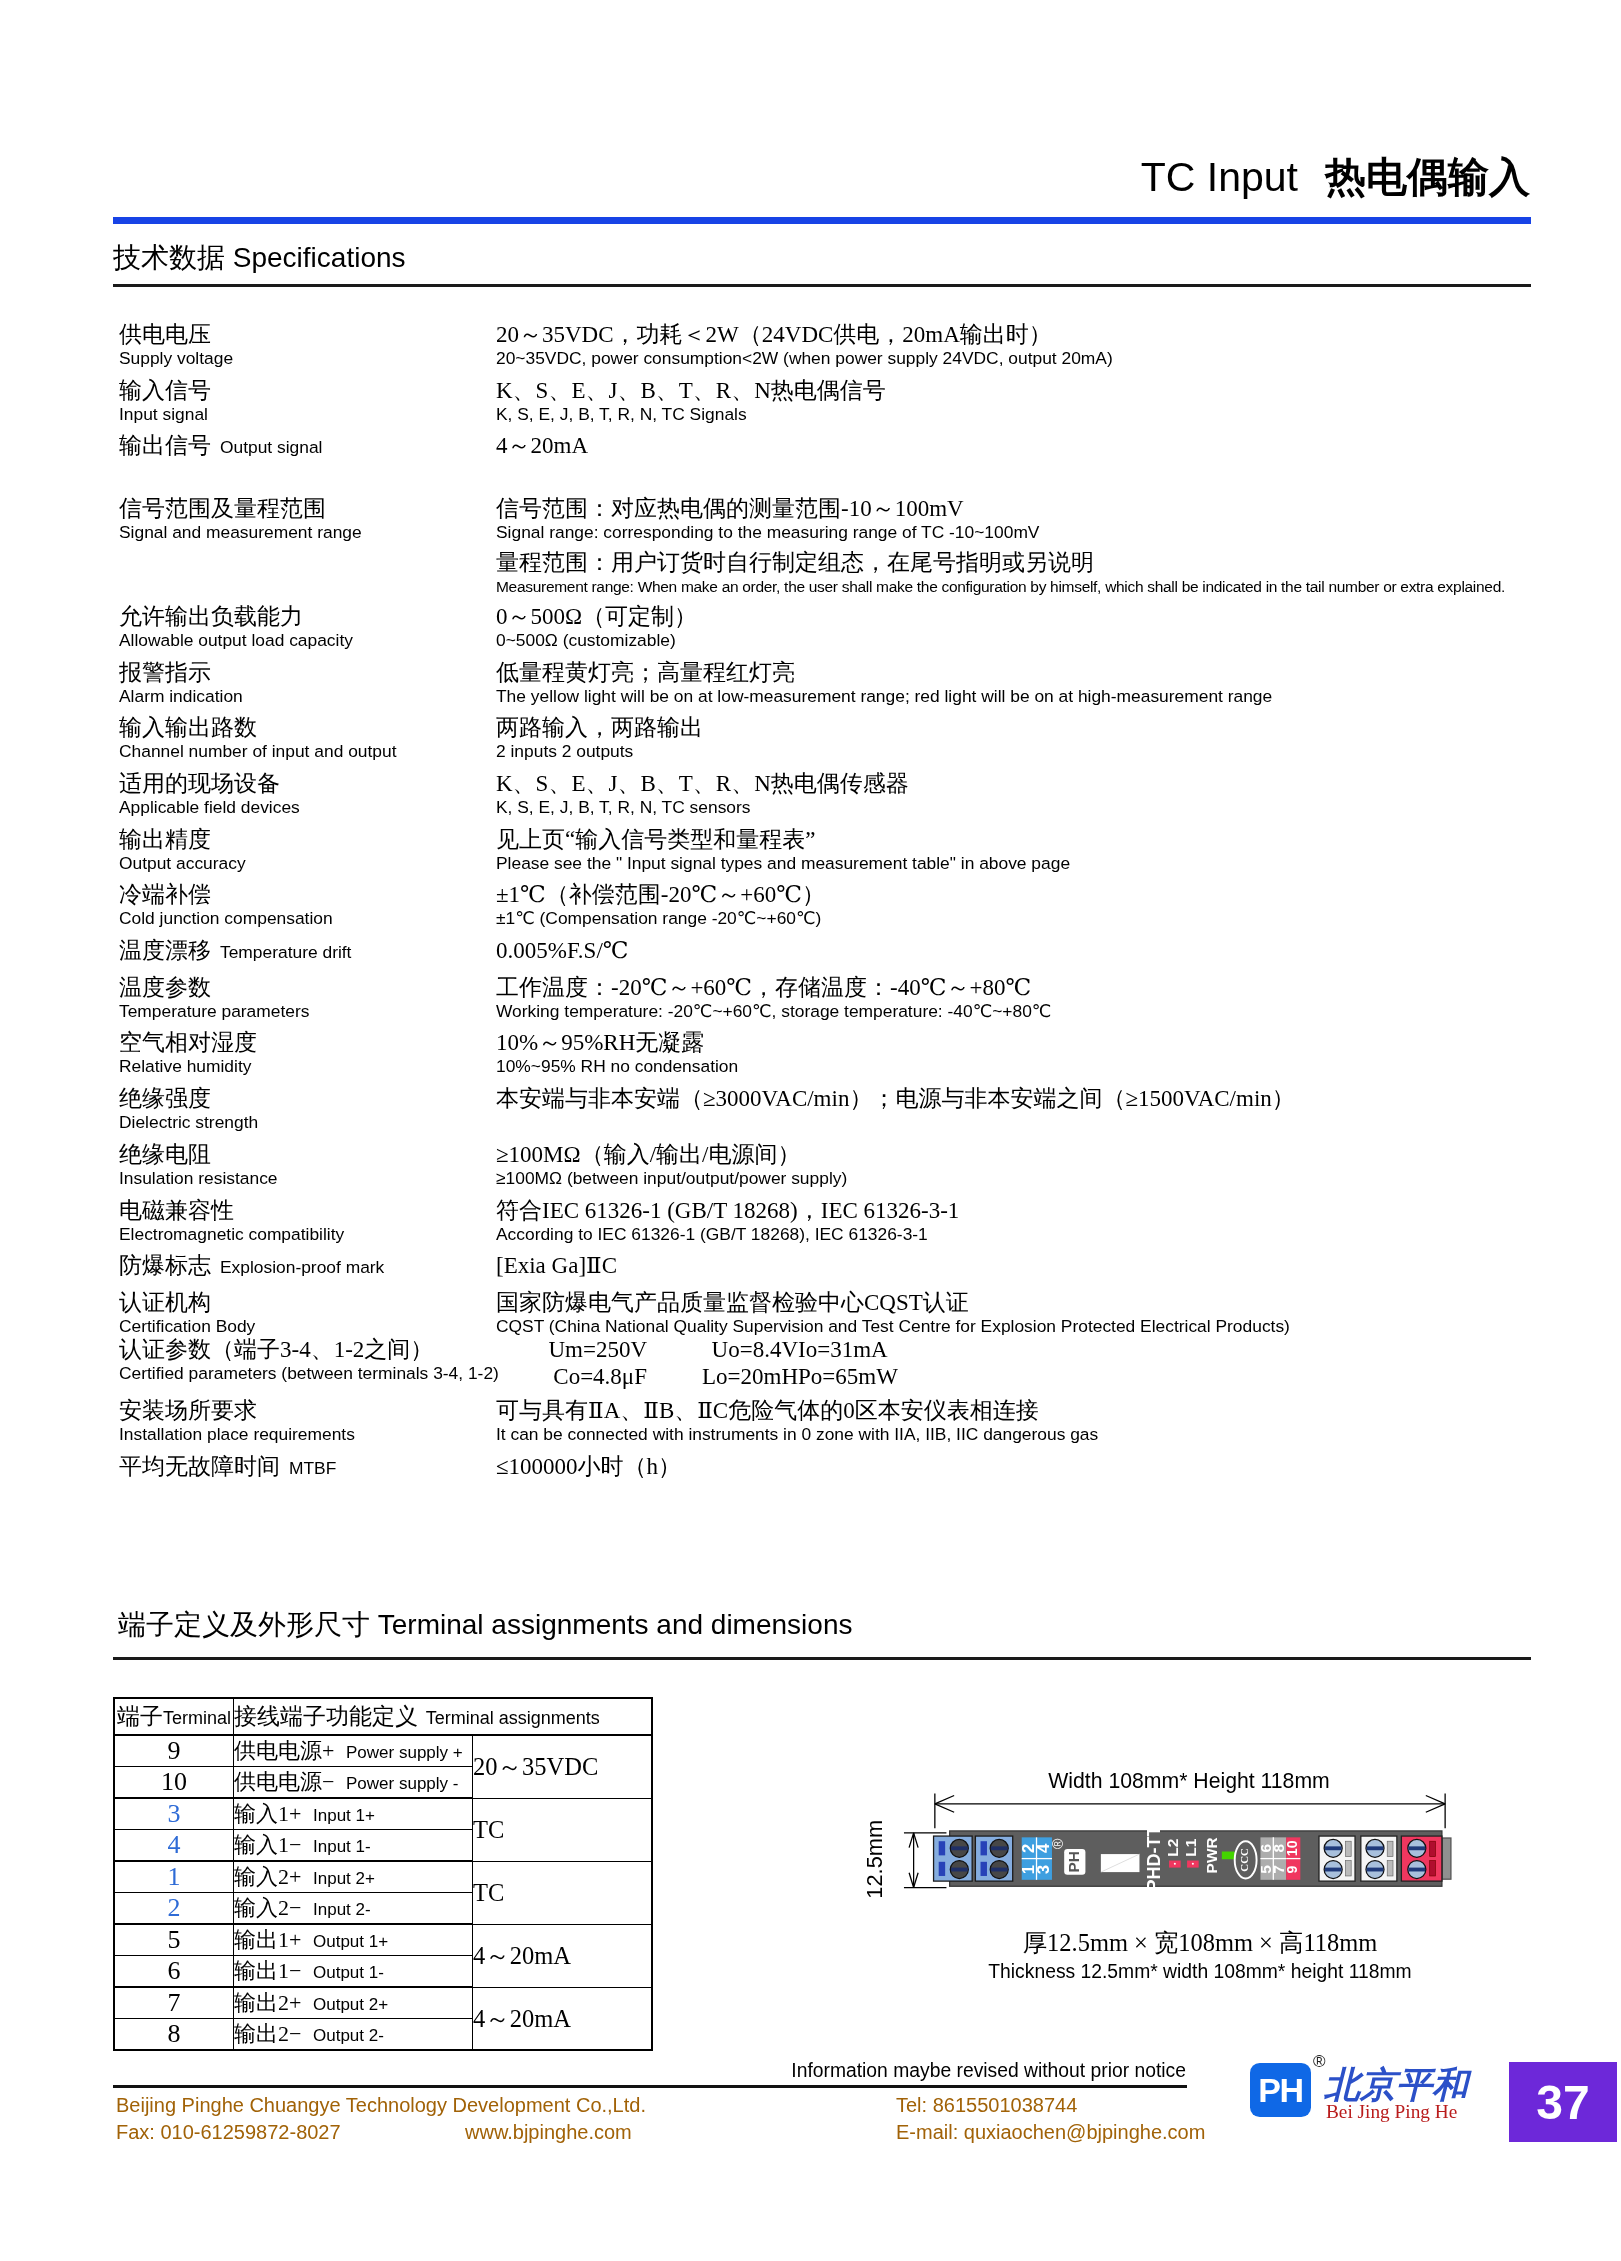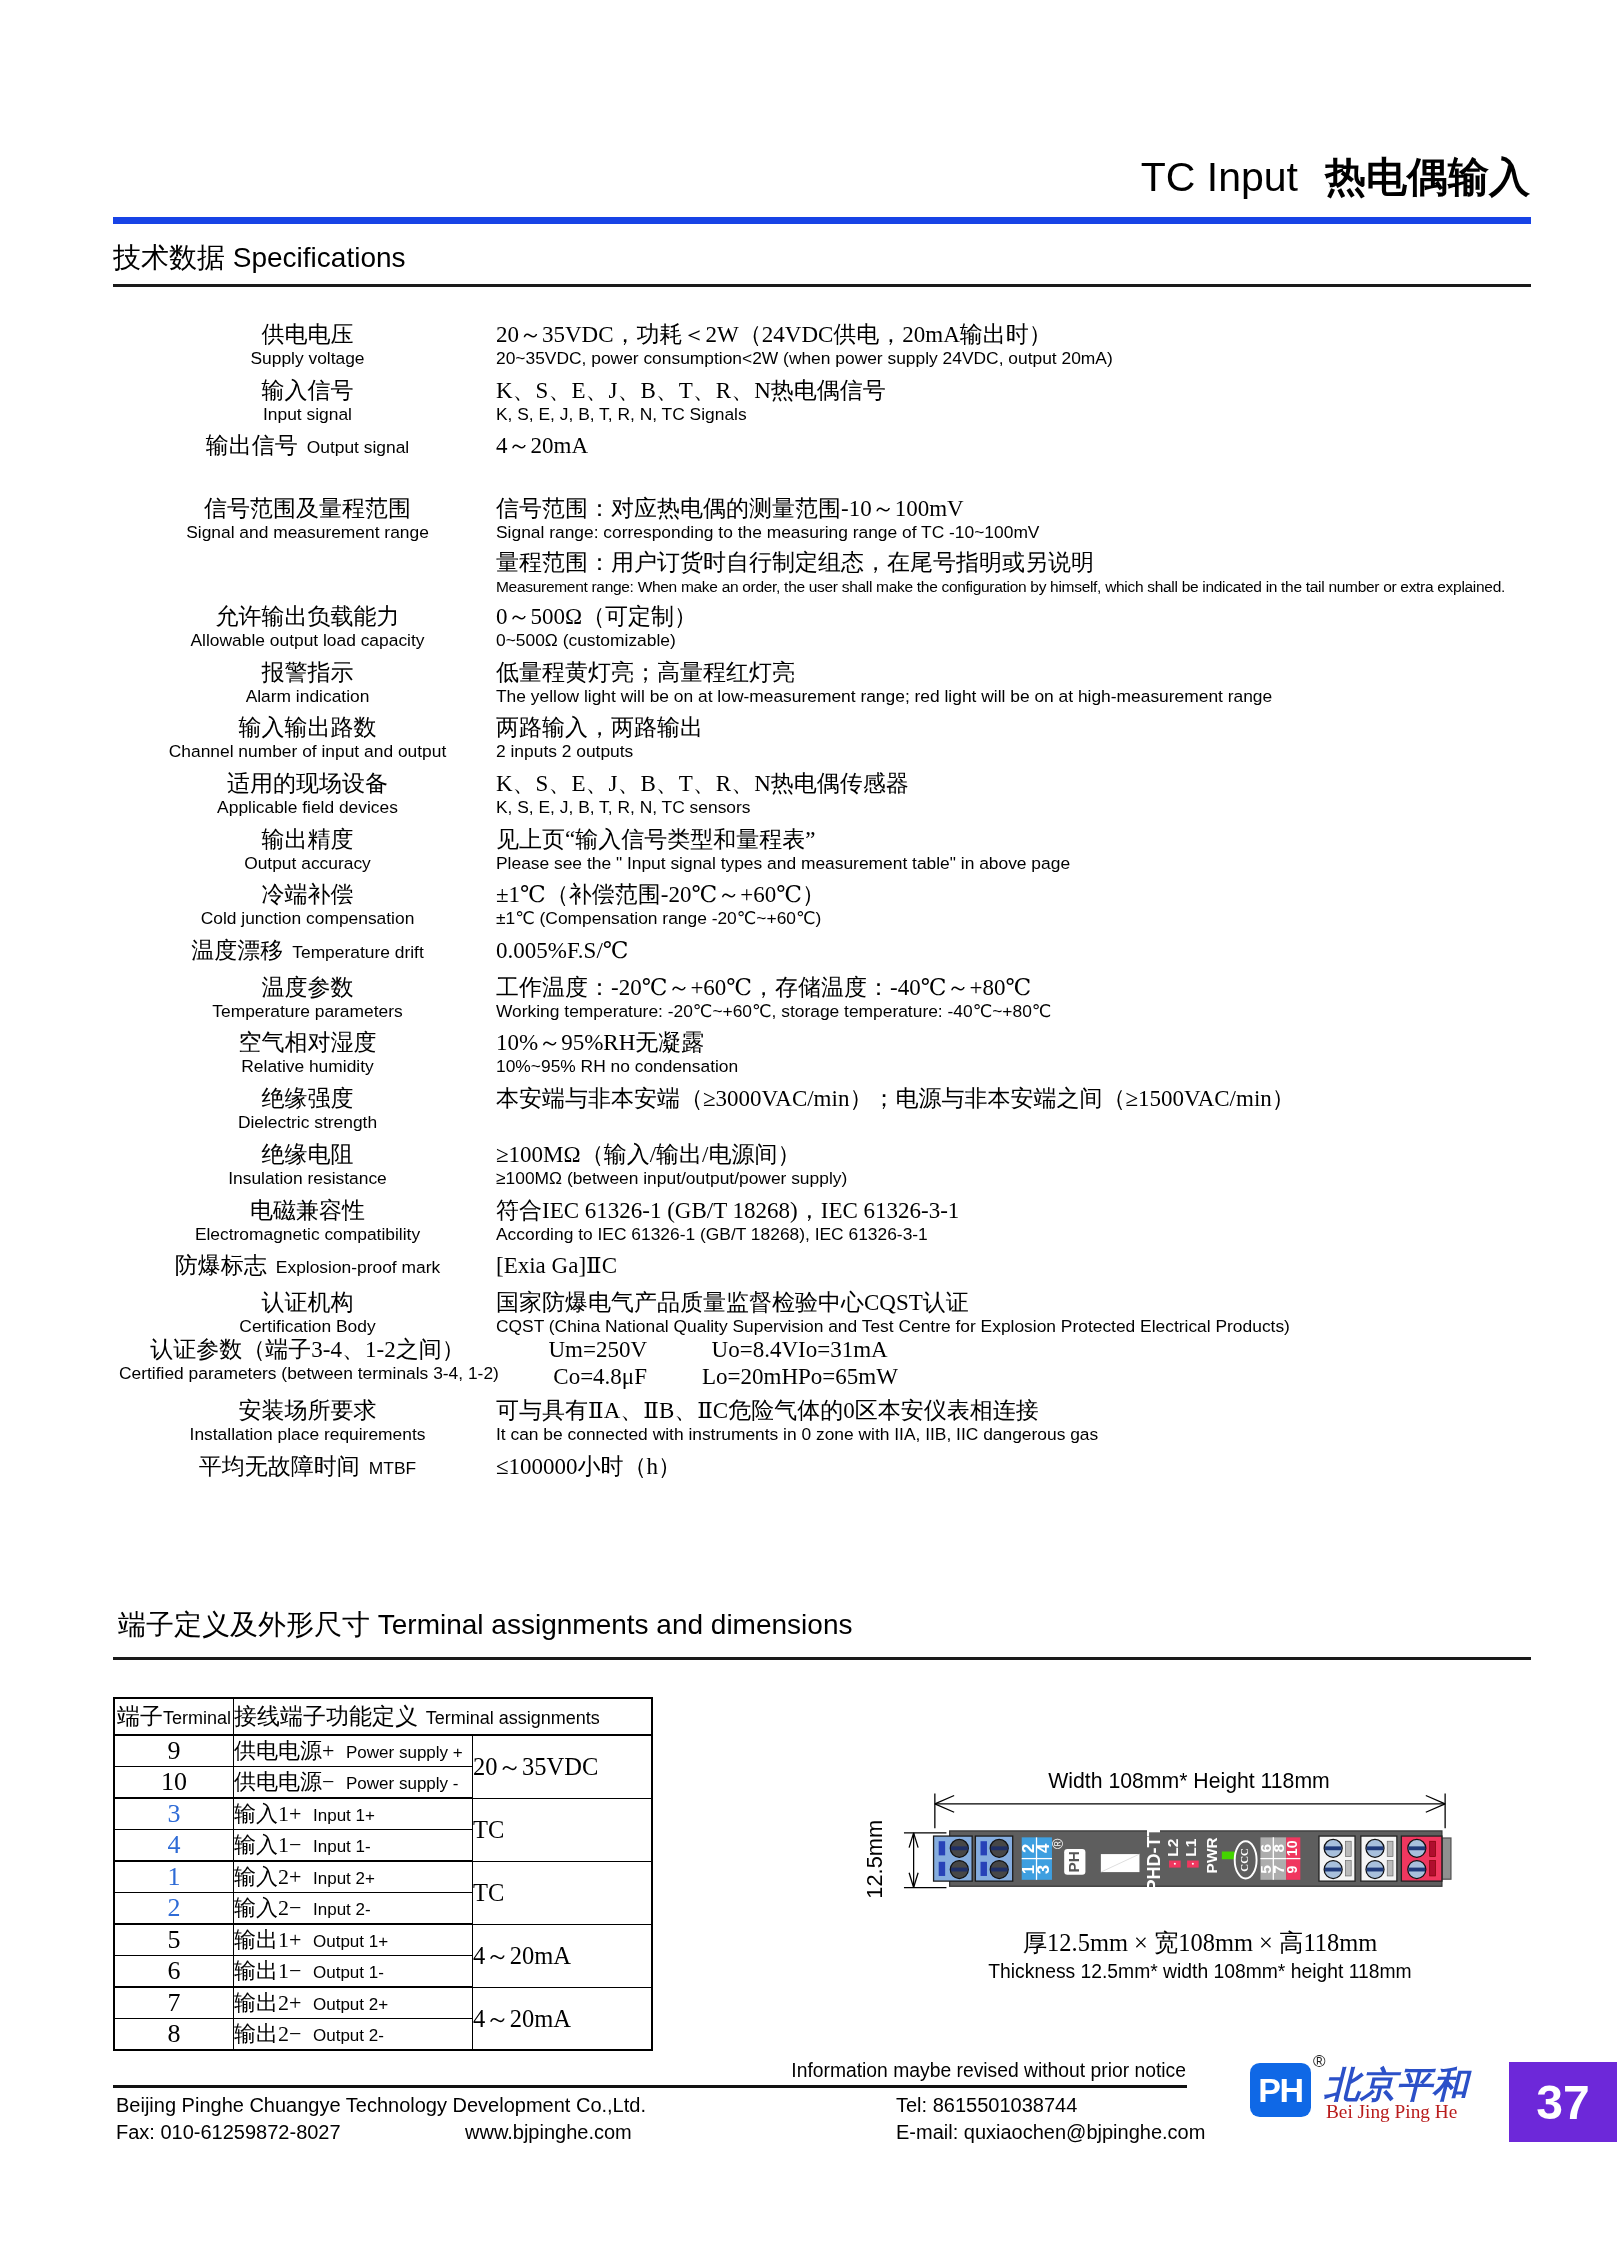--- a/index.html
+++ b/index.html
@@ -13,21 +13,21 @@
   
   .h-sec{position:absolute;font-size:28px;line-height:34px;white-space:nowrap;}
   .h1{left:113px;top:241px;}
   .rule{position:absolute;left:113px;width:1418px;height:2.6px;background:#1a1a1a;}
   .rule1{top:284px;}
   .h2{left:118px;top:1608px;}
   .rule2{top:1657px;}
   
   .specs{position:absolute;left:119px;top:321px;width:1495px;}
   .srow{display:flex;margin-bottom:7.7px;}
-  .slabel{width:377px;flex:none;text-align:center;}
+  .slabel{width:377px;flex:none;}
   .svalue{flex:1;min-width:0;}
   .cn{font-family:"Liberation Serif","DejaVu Serif",serif;font-size:23px;line-height:27px;white-space:nowrap;}
   .en{font-size:17.4px;line-height:21px;white-space:nowrap;}
   .en.narrow{font-size:15.5px;letter-spacing:-0.3px;}
   .slabel.inline .cn,.slabel.inline .en{display:inline-block;vertical-align:baseline;}
   .slabel.inline .en{margin-left:9px;}
   .inline-row{margin-bottom:9.7px;}
   .range-row{margin-bottom:6.4px;margin-top:36px;}
   .pair2{margin-top:5.2px;}
   .params .p{display:inline-block;width:151px;text-align:right;}
@@ -47,21 +47,21 @@
   .fcn{font-family:"Liberation Serif","DejaVu Serif",serif;font-size:22px;}
   .fen{font-size:17px;margin-left:11.6px;}
   .gval{font-family:"Liberation Serif","DejaVu Serif",serif;font-size:24.5px;}
   .thcn{font-family:"Liberation Serif","DejaVu Serif",serif;font-size:23px;}
   .then{font-size:18px;}
   
   .fig{position:absolute;left:857px;top:1764px;}
   
   .notice{position:absolute;left:113px;top:2060px;width:1073px;text-align:right;font-size:19.3px;}
   .f-rule{position:absolute;left:113px;top:2085px;width:1074px;height:2.6px;background:#111;}
-  .ftext{position:absolute;font-size:20px;color:#000000;white-space:nowrap;}
+  .ftext{position:absolute;font-size:20px;color:#a16207;white-space:nowrap;}
   .ph-box{position:absolute;left:1250px;top:2063px;width:61px;height:54px;border-radius:9.7px;
           display:flex;align-items:center;justify-content:center;color:#fff;font-weight:bold;
           font-size:34px;letter-spacing:-1.3px;}
   .ph-reg{position:absolute;left:1313px;top:2052px;font-size:17px;color:#222;}
   .logo-cn{position:absolute;left:1324px;top:2061px;font-family:"Liberation Serif","DejaVu Serif",serif;
            font-style:italic;font-weight:bold;font-size:36px;white-space:nowrap;}
   .logo-py{position:absolute;left:1326px;top:2101px;font-family:"Liberation Serif","DejaVu Serif",serif;
            font-size:19.3px;white-space:nowrap;}
   .page-box{position:absolute;left:1509px;top:2062px;width:108px;height:80px;display:flex;
             align-items:center;justify-content:center;color:#fff;font-size:48px;font-weight:bold;}

